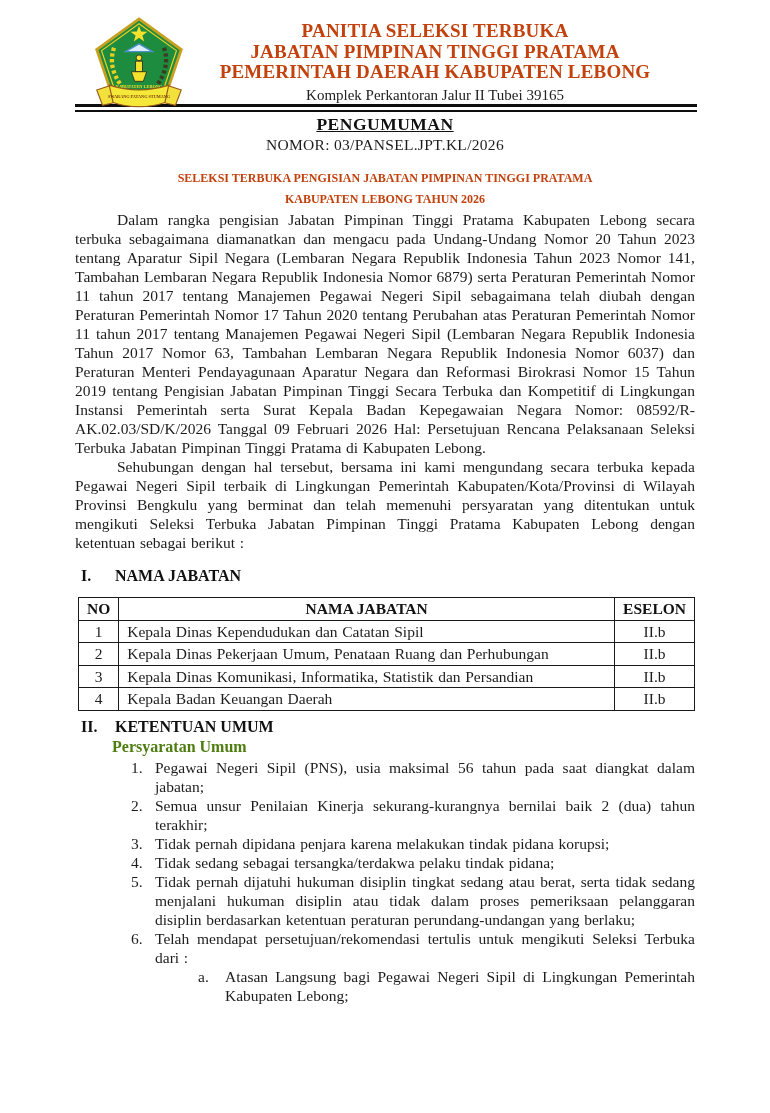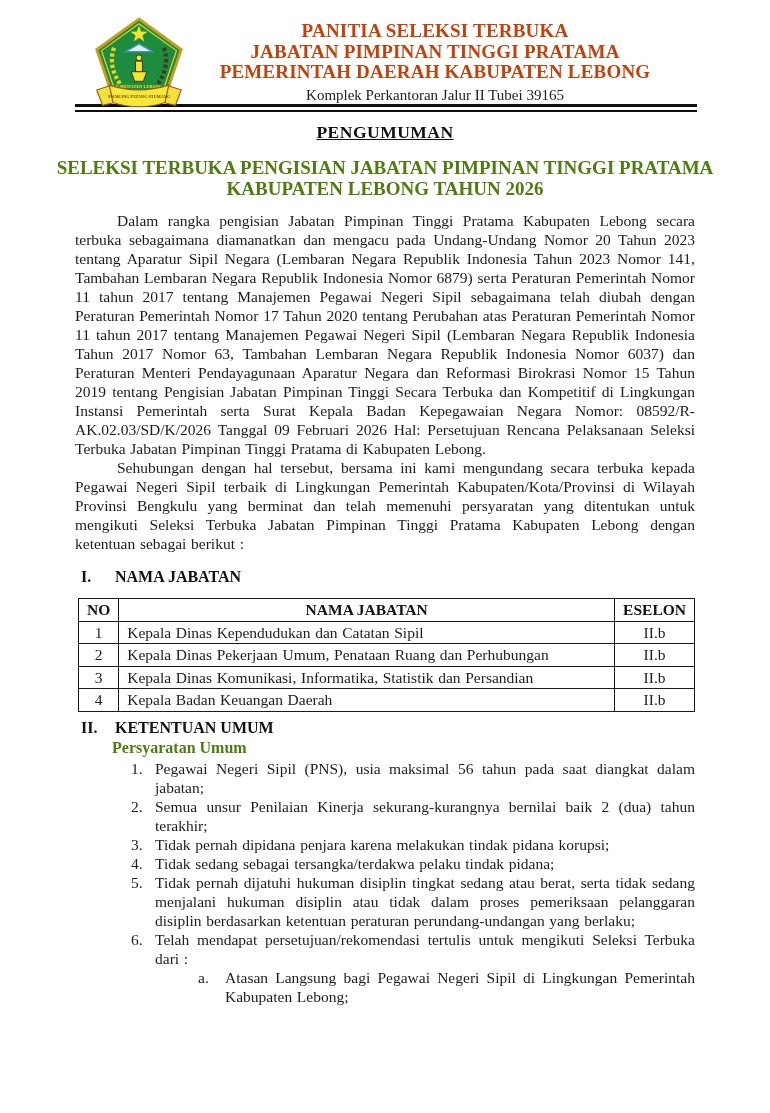--- a/index.html
+++ b/index.html
@@ -9,27 +9,27 @@
     font-family:"Liberation Serif", serif; color:#1c1c1c; position:relative;
   }
   
   .header { position:relative; padding-top:16px; height:100px; }
   .seal { position:absolute; left:92px; top:17px; }
   .header-text { margin-left:188px; width:494px; text-align:center; padding-top:5px; }
   .org-line { font-weight:bold; font-size:19px; line-height:20.5px; letter-spacing:0.2px; color:#c2410c; }
   .address { font-size:15px; line-height:18px; margin-top:3px; color:#222; }
   .rule { margin:4px 73px 0 75px; border-top:3.5px solid #0e0e0e; border-bottom:2px solid #0e0e0e; height:8px; }
   
-  .title-block { text-align:center; margin-top:10px; }
+  .title-block { text-align:center; margin-top:2px; }
   .doc-title { display:inline-block; font-size:17.5px; font-weight:bold; letter-spacing:0.5px; text-decoration:underline; color:#111; }
   .doc-number { font-size:15.5px; margin-top:1px; letter-spacing:0.3px; }
-  .doc-subject { font-size:19px; font-weight:bold; margin-top:14px; line-height:21px; color:#4d7c0f; }
+  .doc-subject { font-size:12px; font-weight:bold; margin-top:14px; line-height:21px; color:#c2410c; }
   
   .content { padding:0 75px; }
-  .body-text { margin-top:12px; }
+  .body-text { }
   .body-text p { margin:0; text-align:justify; text-indent:42px; font-size:15.5px; line-height:19px; word-spacing:0.8px; }
   .section-heading { display:flex; font-weight:bold; font-size:16px; color:#111; margin-top:14px; line-height:20px; }
   .sec-num { width:40px; padding-left:6px; flex-shrink:0; }
   
   .jabatan-table { border-collapse:collapse; margin:11px 0 0 3px; width:617px; font-size:15.5px; }
   .jabatan-table th, .jabatan-table td { border:1.5px solid #1a1a1a; padding:1px 8px; line-height:19.5px; vertical-align:top; }
   .jabatan-table th { font-weight:bold; text-align:center; color:#111; }
   .col-no { width:36px; text-align:center; }
   .col-eselon { width:66px; text-align:center; }
   .cell-jabatan { text-align:justify; word-spacing:0.8px; }
@@ -75,20 +75,21 @@
       <div class="org-line">PANITIA SELEKSI TERBUKA</div>
       <div class="org-line">JABATAN PIMPINAN TINGGI PRATAMA</div>
       <div class="org-line">PEMERINTAH DAERAH KABUPATEN LEBONG</div>
       <div class="address">Komplek Perkantoran Jalur II Tubei 39165</div>
     </div>
   </div>
   <div class="rule"></div>
 
   <div class="title-block">
     <div class="doc-title">PENGUMUMAN</div>
+    <div class="doc-number">NOMOR: 03/PANSEL.JPT.KL/2026</div>
     <div class="doc-subject">
       <div>SELEKSI TERBUKA PENGISIAN JABATAN PIMPINAN TINGGI PRATAMA</div>
       <div>KABUPATEN LEBONG TAHUN 2026</div>
     </div>
   </div>
 
   <div class="content">
 
     <div class="body-text">
       <p>Dalam rangka pengisian Jabatan Pimpinan Tinggi Pratama Kabupaten Lebong secara terbuka sebagaimana diamanatkan dan mengacu pada Undang-Undang Nomor 20 Tahun 2023 tentang Aparatur Sipil Negara (Lembaran Negara Republik Indonesia Tahun 2023 Nomor 141, Tambahan Lembaran Negara Republik Indonesia Nomor 6879) serta Peraturan Pemerintah Nomor 11 tahun 2017 tentang Manajemen Pegawai Negeri Sipil sebagaimana telah diubah dengan Peraturan Pemerintah Nomor 17 Tahun 2020 tentang Perubahan atas Peraturan Pemerintah Nomor 11 tahun 2017 tentang Manajemen Pegawai Negeri Sipil (Lembaran Negara Republik Indonesia Tahun 2017 Nomor 63, Tambahan Lembaran Negara Republik Indonesia Nomor 6037) dan Peraturan Menteri Pendayagunaan Aparatur Negara dan Reformasi Birokrasi Nomor 15 Tahun 2019 tentang Pengisian Jabatan Pimpinan Tinggi Secara Terbuka dan Kompetitif di Lingkungan Instansi Pemerintah serta Surat Kepala Badan Kepegawaian Negara Nomor: 08592/R-AK.02.03/SD/K/2026 Tanggal 09 Februari 2026 Hal: Persetujuan Rencana Pelaksanaan Seleksi Terbuka Jabatan Pimpinan Tinggi Pratama di Kabupaten Lebong.</p>

